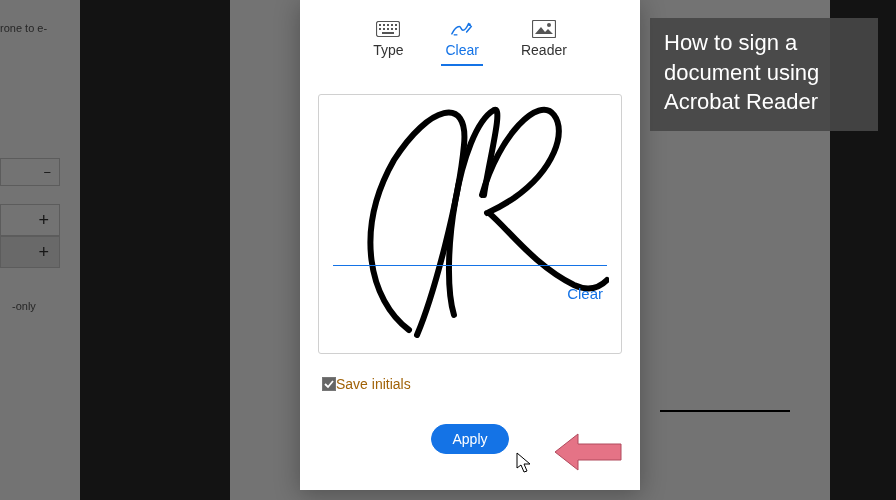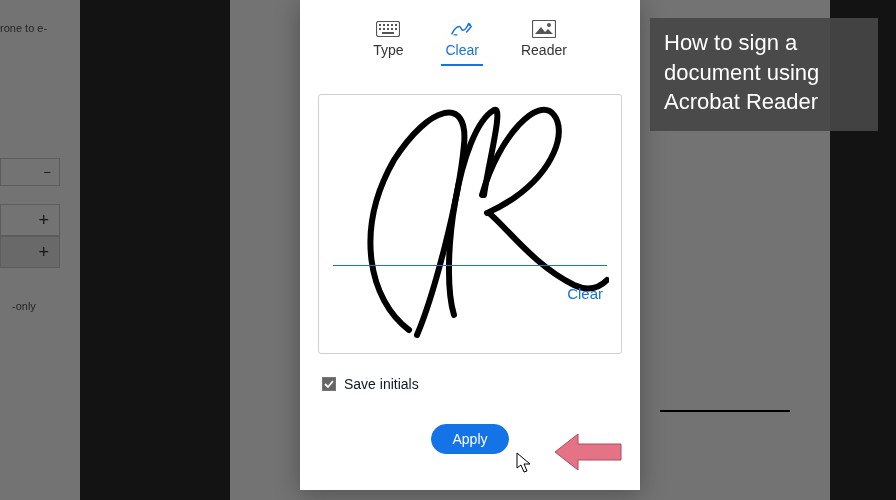--- a/index.html
+++ b/index.html
@@ -170,24 +170,23 @@
       position: absolute;
       right: 18px;
       top: 190px;
       font-size: 15px;
       color: #1473e6;
       cursor: pointer;
     }
     .save-row {
       display: flex;
       align-items: center;
-      gap: 8px;
       margin: 14px 22px 0 22px;
       font-size: 14px;
-      color: #0f172a;
+      color: #a16207;
     }
     .chk {
       width: 14px; height: 14px;
       border: 1px solid #777;
       background: #666;
       display: flex;
       align-items: center;
       justify-content: center;
     }
     .chk svg { width: 10px; height: 10px; }

